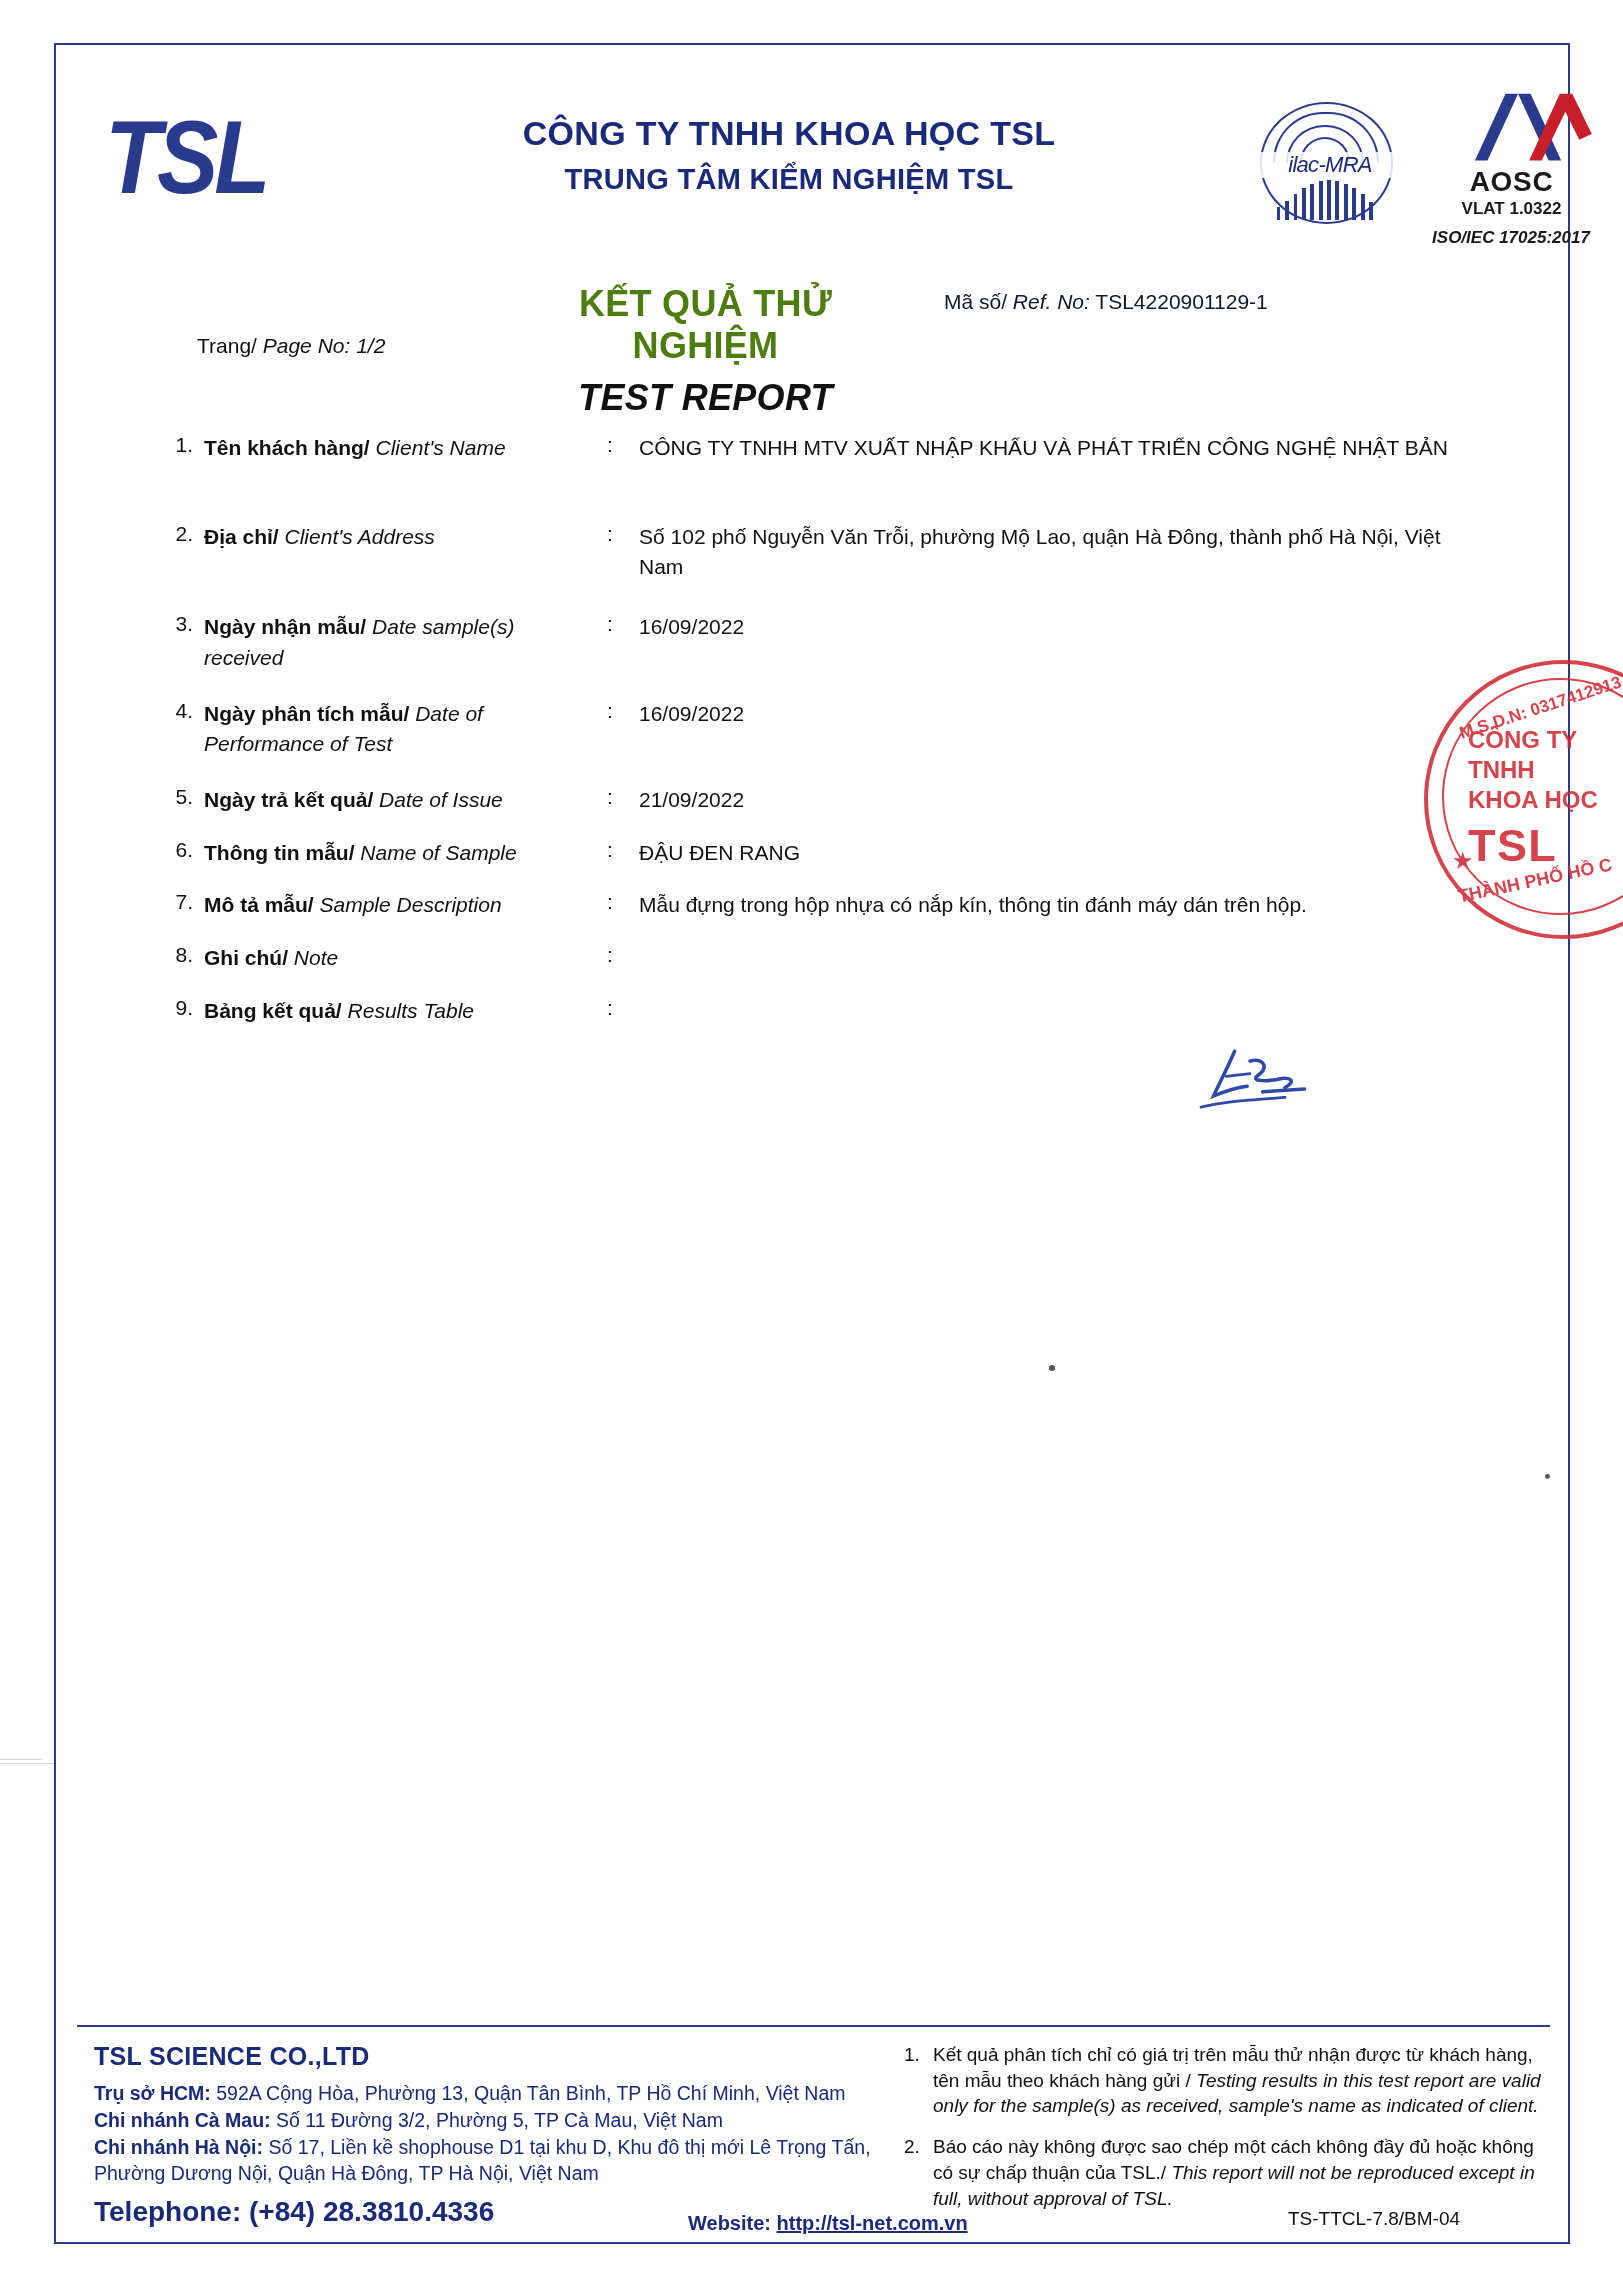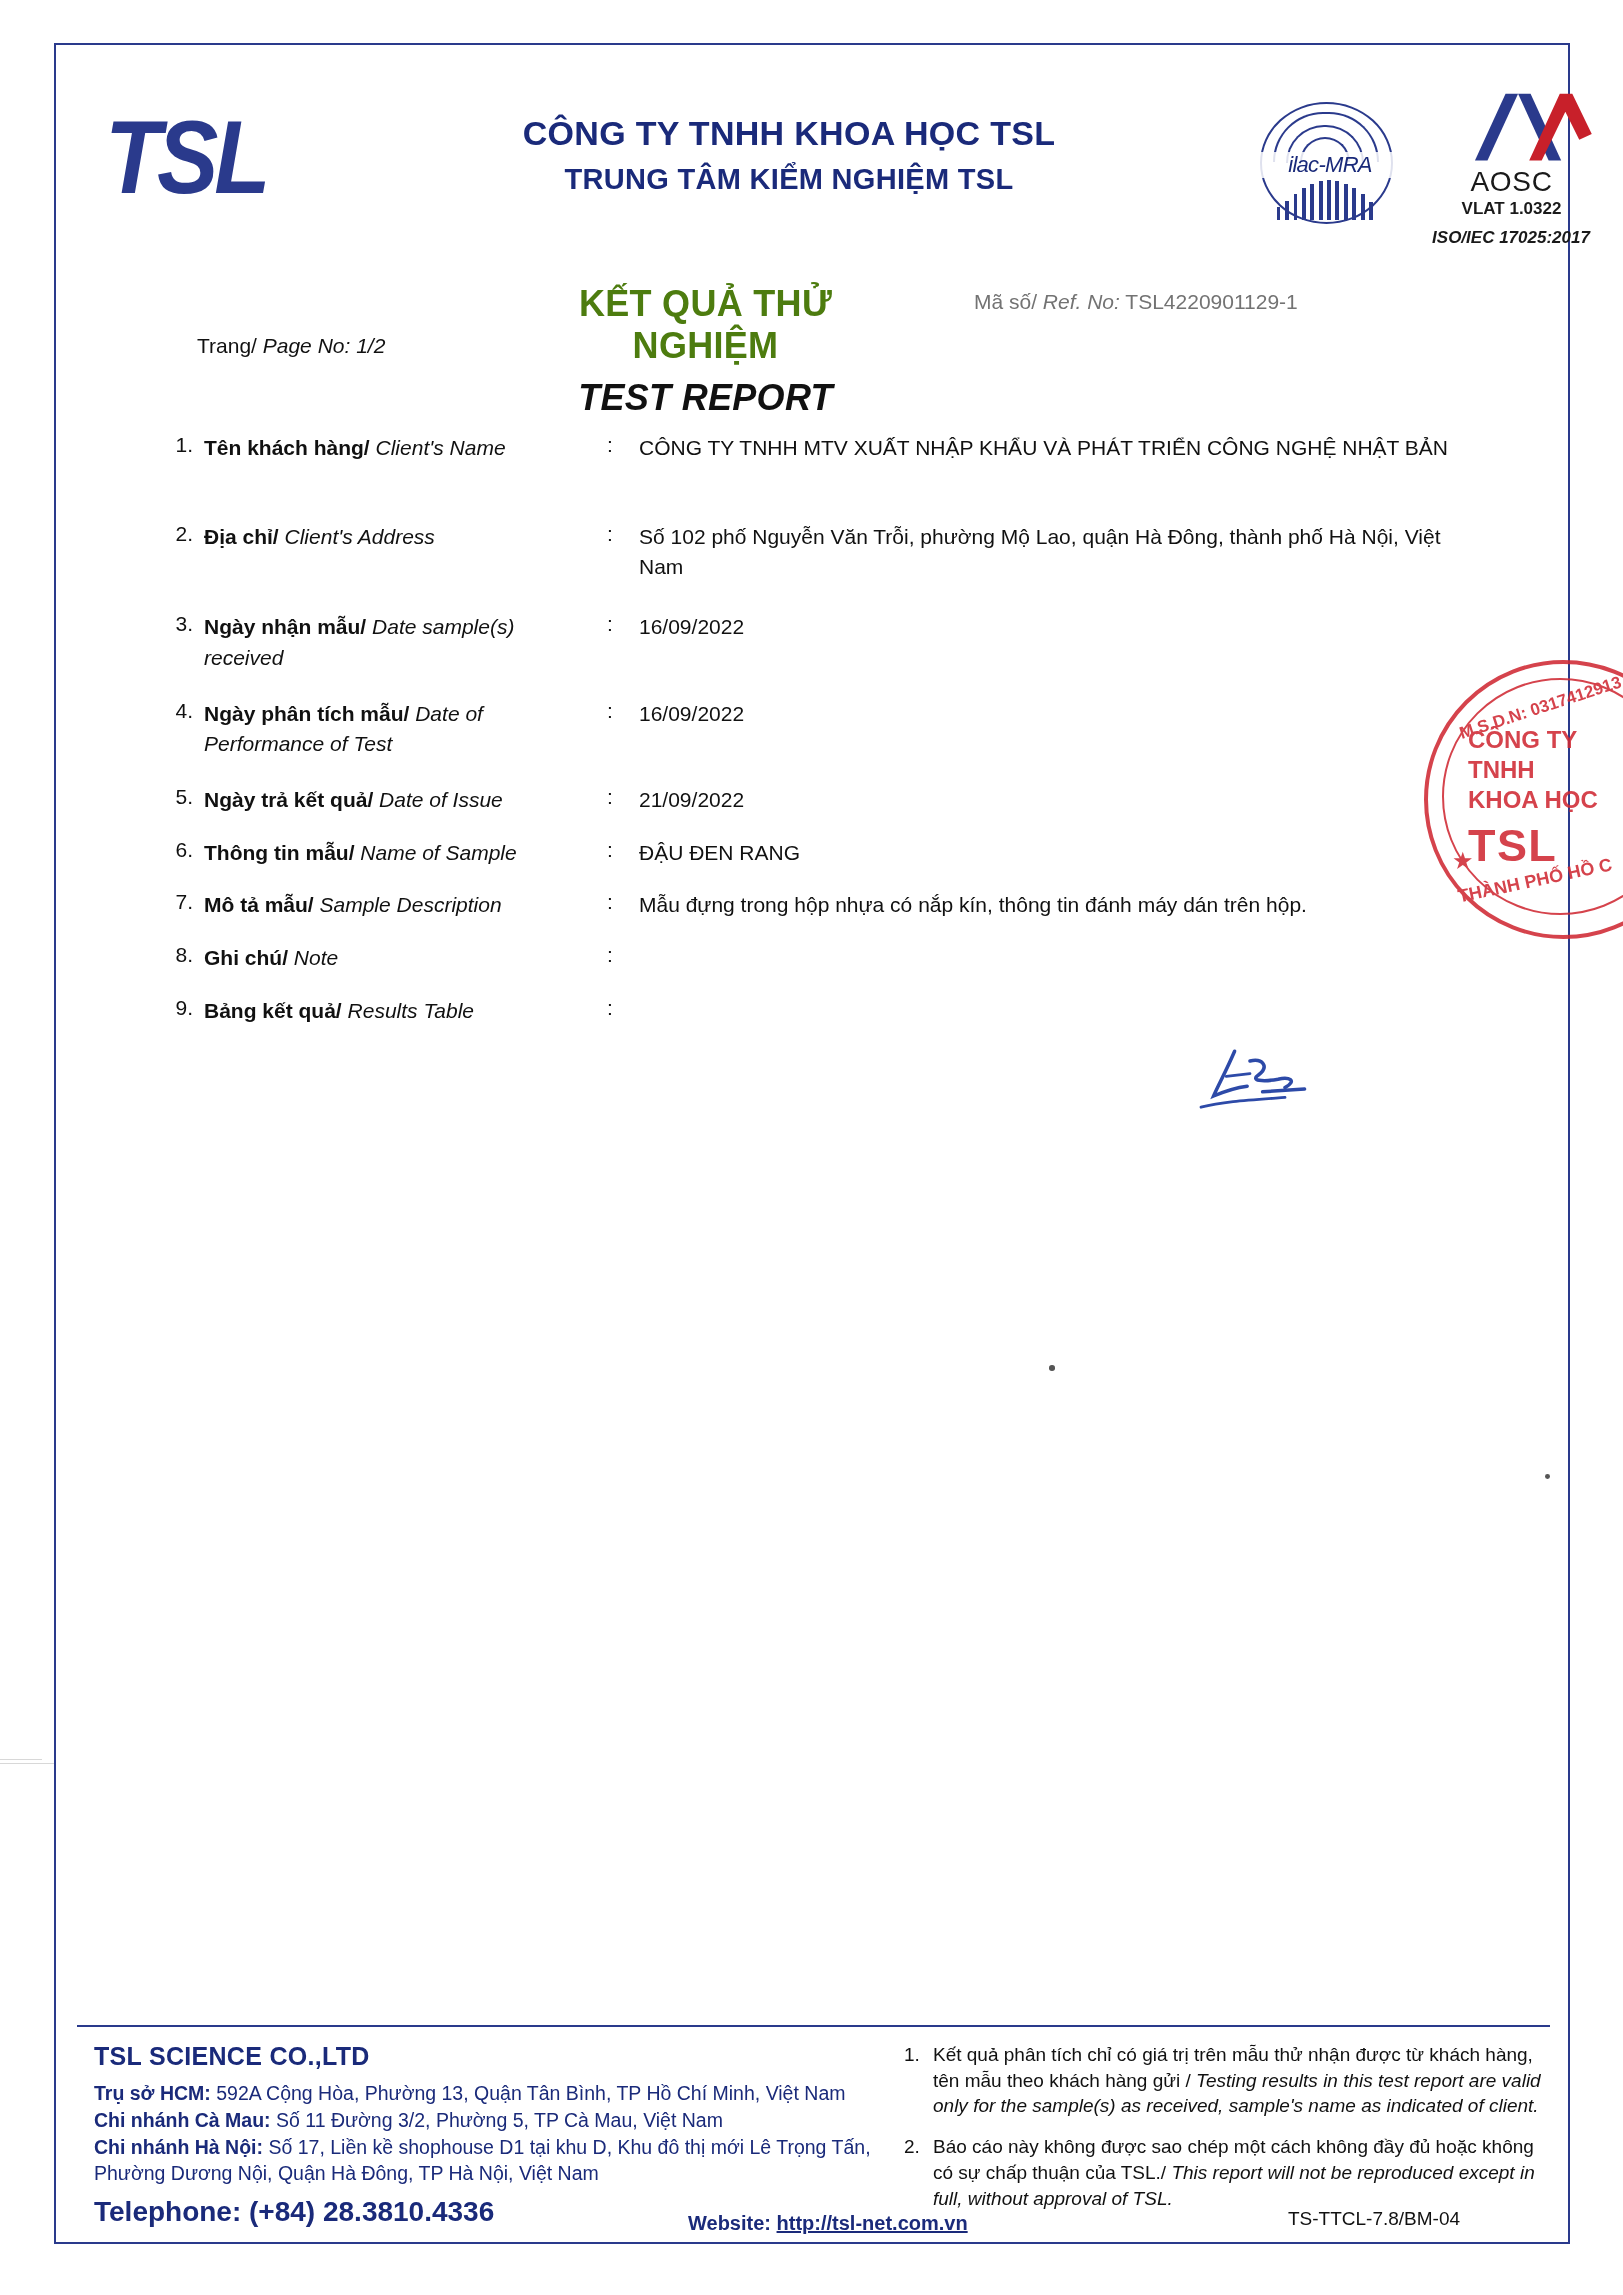--- a/index.html
+++ b/index.html
@@ -163,21 +163,21 @@
     width: 133px;
     height: 73px;
   }
   .aosc-text {
     position: absolute;
     left: 0;
     top: 75px;
     width: 175px;
     text-align: center;
     font-size: 28px;
-    font-weight: normal;
+    font-weight: bold;
     color: #1a1a1a;
     letter-spacing: 0.7px;
   }
   .aosc-vlat {
     position: absolute;
     left: 0;
     top: 108px;
     width: 175px;
     text-align: center;
     font-size: 17px;
@@ -213,24 +213,24 @@
   .title-en {
     font-size: 36px;
     font-weight: bold;
     font-style: italic;
     color: #111;
     margin-top: 9.8px;
     letter-spacing: 0.3px;
   }
   .refno {
     position: absolute;
-    left: 974px;
+    left: 944px;
     top: 290px;
     font-size: 21px;
-    color: #737373;
+    color: #0f172a;
     white-space: nowrap;
   }
   .refno .it { font-style: italic; }
   .pageno {
     position: absolute;
     left: 197px;
     top: 334px;
     font-size: 21px;
     color: #111;
     white-space: nowrap;

